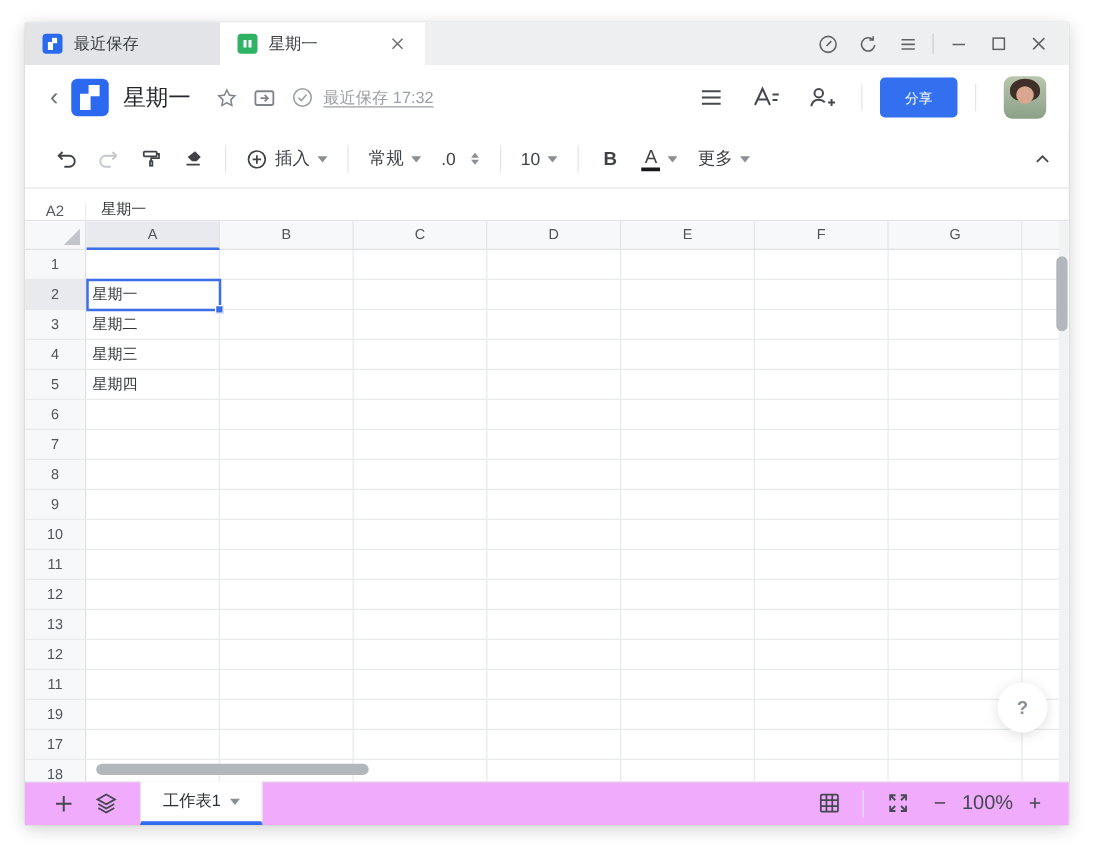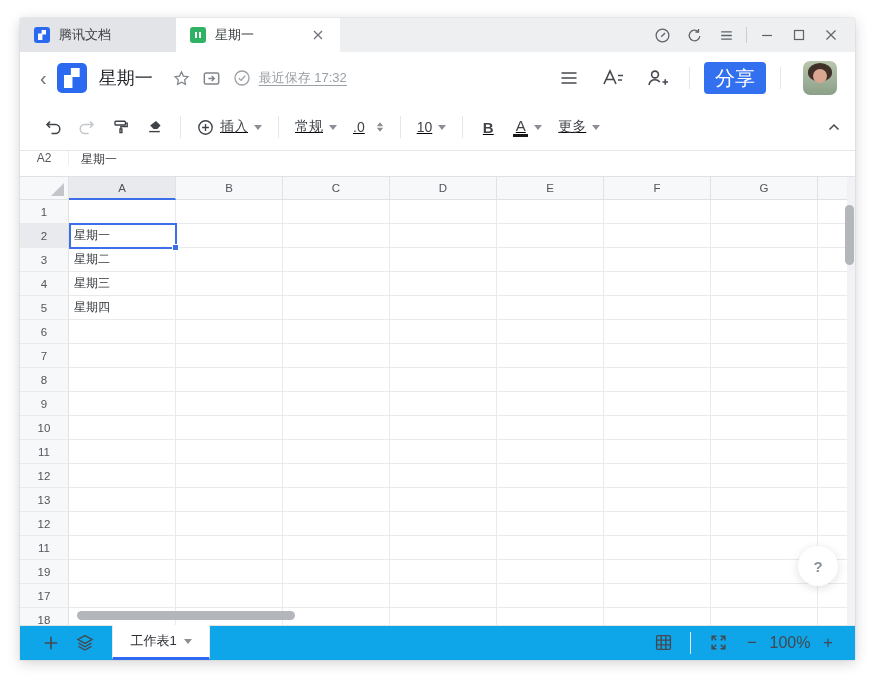--- a/index.html
+++ b/index.html
@@ -32,43 +32,43 @@
   .back { font-size:20px; color:#6b7076; padding:0 6px; cursor:pointer; line-height:1; }
   .logo-lg { width:30px; height:30px; border-radius:5px; background:#2b6af0; position:relative; margin:0 12px 0 4px; }
   .logo-lg::after { content:""; position:absolute; left:7px; top:5px; width:16px; height:20px;
                     background:#fff; clip-path:polygon(0 100%, 0 35%, 45% 35%, 45% 0, 100% 0, 100% 45%, 55% 45%, 55% 100%); }
   .doc-title { font-size:18px; color:#23262b; margin-right:14px; }
   .t-ic { width:30px; height:30px; display:flex; align-items:center; justify-content:center; cursor:pointer; }
   .save-status { font-size:13px; color:#9aa0a6; text-decoration:underline; text-underline-offset:3px; margin-left:2px; cursor:pointer; }
   .titlebar-right { margin-left:auto; display:flex; align-items:center; gap:8px; }
   .tr-ic { width:36px; height:32px; display:flex; align-items:center; justify-content:center; cursor:pointer; }
   .vsep { width:1px; height:22px; background:#e4e6e9; margin:0 6px; }
-  .share-btn { background:#3370f0; color:#fff; font-size:20px; border:none; border-radius:4px;
+  .share-btn { background:#3370f0; color:#fff; font-size:11px; border:none; border-radius:4px;
                width:62px; height:32px; cursor:pointer; }
   .avatar { width:34px; height:34px; border-radius:7px; margin-left:8px; cursor:pointer;
             background:linear-gradient(#b9c6ad,#8ba088); position:relative; overflow:hidden; }
   .avatar::before { content:""; position:absolute; left:5px; top:2px; width:24px; height:18px; border-radius:50% 50% 42% 42%; background:#41302a; }
   .avatar::after { content:""; position:absolute; left:10px; top:8px; width:14px; height:14px; border-radius:50%; background:#d9a78f; }
 
   
-  .toolbar { height:47px; display:flex; align-items:center; padding:0 4px 0 16px; border-bottom:1px solid #e4e6e9; flex:0 0 auto;text-decoration:underline; }
+  .toolbar { height:47px; display:flex; align-items:center; padding:0 4px 0 16px; border-bottom:1px solid #e4e6e9; flex:0 0 auto; }
   .tool { display:flex; align-items:center; justify-content:center; min-width:34px; height:32px; padding:0 4px; cursor:pointer; color:#3f4348; }
   .tool-label { font-size:14px; color:#3f4348; display:flex; align-items:center; gap:6px; padding:0 8px; }
   .caret { width:0; height:0; border-left:4px solid transparent; border-right:4px solid transparent; border-top:5px solid #8a8f96; }
   .caret-up { width:0; height:0; border-left:4px solid transparent; border-right:4px solid transparent; border-bottom:5px solid #8a8f96; }
   .stepper { display:flex; flex-direction:column; gap:2px; margin-left:5px; transform:scale(.8); }
   .tsep { width:1px; height:22px; background:#e4e6e9; margin:0 8px; }
   .bold-b { font-weight:700; font-size:15px; }
   .fontcolor { display:flex; flex-direction:column; align-items:center; line-height:1; }
   .fontcolor .A { font-size:15px; }
   .fontcolor .bar { width:15px; height:3px; background:#17181a; margin-top:1px; }
   .collapse { margin-left:auto; }
 
   
-  .formulabar { height:26px; display:flex; align-items:flex-start; border-bottom:1px solid #dfe1e4; flex:0 0 auto; }
+  .formulabar { height:26px; display:flex; align-items:flex-end; border-bottom:1px solid #dfe1e4; flex:0 0 auto; }
   .cellref { width:49px; display:flex; align-items:center; justify-content:center; font-size:12px; color:#55595f; border-right:1px solid #eceef0; }
   .fvalue { flex:1; display:flex; align-items:center; font-size:12px; color:#33363b; padding-left:12px; }
 
   
   .grid-area { position:relative; height:448px; overflow:hidden; background:#fff; flex:0 0 auto; }
   .col-headers { display:flex; height:23px; }
   .corner { width:49px; flex:0 0 auto; background:#f7f8f9; border-right:1px solid #e0e2e5; border-bottom:1px solid #dfe1e4; position:relative; }
   .corner::after { content:""; position:absolute; right:4px; bottom:3px; width:0; height:0;
                    border-left:13px solid transparent; border-bottom:13px solid #c2c6ca; }
   .col-h { width:107px; flex:0 0 auto; background:#f7f8f9; border-right:1px solid #e0e2e5; border-bottom:1px solid #dfe1e4;
@@ -85,38 +85,38 @@
   .selection { position:absolute; left:49px; top:46px; width:108px; height:26px; border:2px solid #3b6ee8; pointer-events:none; }
   .fill-handle { position:absolute; right:-4px; bottom:-4px; width:7px; height:7px; background:#3b6ee8; border:1px solid #fff; pointer-events:auto; cursor:crosshair; }
   .vtrack { position:absolute; right:0; top:0; width:8px; height:100%; background:#f1f2f4; }
   .vthumb { position:absolute; right:1px; top:28px; width:9px; height:60px; border-radius:5px; background:#b3b7bc; cursor:pointer; }
   .hthumb { position:absolute; left:57px; top:434px; width:218px; height:9px; border-radius:5px; background:#b3b7bc; cursor:pointer; }
   .help-fab { position:absolute; left:778px; top:369px; width:40px; height:40px; border-radius:50%;
               background:#fff; box-shadow:0 2px 10px rgba(0,0,0,.13); display:flex; align-items:center; justify-content:center;
               font-size:15px; font-weight:700; color:#8a9099; cursor:pointer; }
 
   
-  .sheetbar { height:35px; background:#0ea5e9; border-top:1px solid #e2e4e6; display:flex; align-items:stretch; padding:0 14px; flex:1; }
+  .sheetbar { height:35px; background:#f0abfc; border-top:1px solid #e2e4e6; display:flex; align-items:stretch; padding:0 14px; flex:1; }
   .sb-ic { width:34px; display:flex; align-items:center; justify-content:center; cursor:pointer; margin-top:-1px; }
   .sheet-tab { width:98px; background:#fff; border-left:1px solid #e6e8ea; border-right:1px solid #e6e8ea; border-bottom:3px solid #2e6bf0;
                display:flex; align-items:center; justify-content:center; gap:7px; font-size:13px; color:#2d3136; margin:-1px 0 0 10px; cursor:pointer; }
   .sheetbar-right { margin-left:auto; display:flex; align-items:center; gap:4px; }
   .zoom-txt { font-size:16px; color:#44484e; min-width:42px; text-align:center; }
   .pm { font-size:17px; color:#44484e; width:26px; height:26px; display:flex; align-items:center; justify-content:center; cursor:pointer; }
   svg { display:block; }
 </style>
 </head>
 <body>
 
 <div class="window">
 
   <div class="tabbar">
     <div class="tab tab-inactive">
       <span class="logo-sm"></span>
-      <span>腾讯文档</span>
+      <span>最近保存</span>
     </div>
     <div class="tab tab-active">
       <span class="sheet-ic"></span>
       <span>星期一</span>
       <span class="spacer"></span>
       <span class="tab-close">
         <svg width="12" height="12" viewBox="0 0 12 12">
             <path d="M2 2l8 8M10 2l-8 8" stroke="#6b7076" stroke-width="1.2"></path>
           </svg>
       </span>

